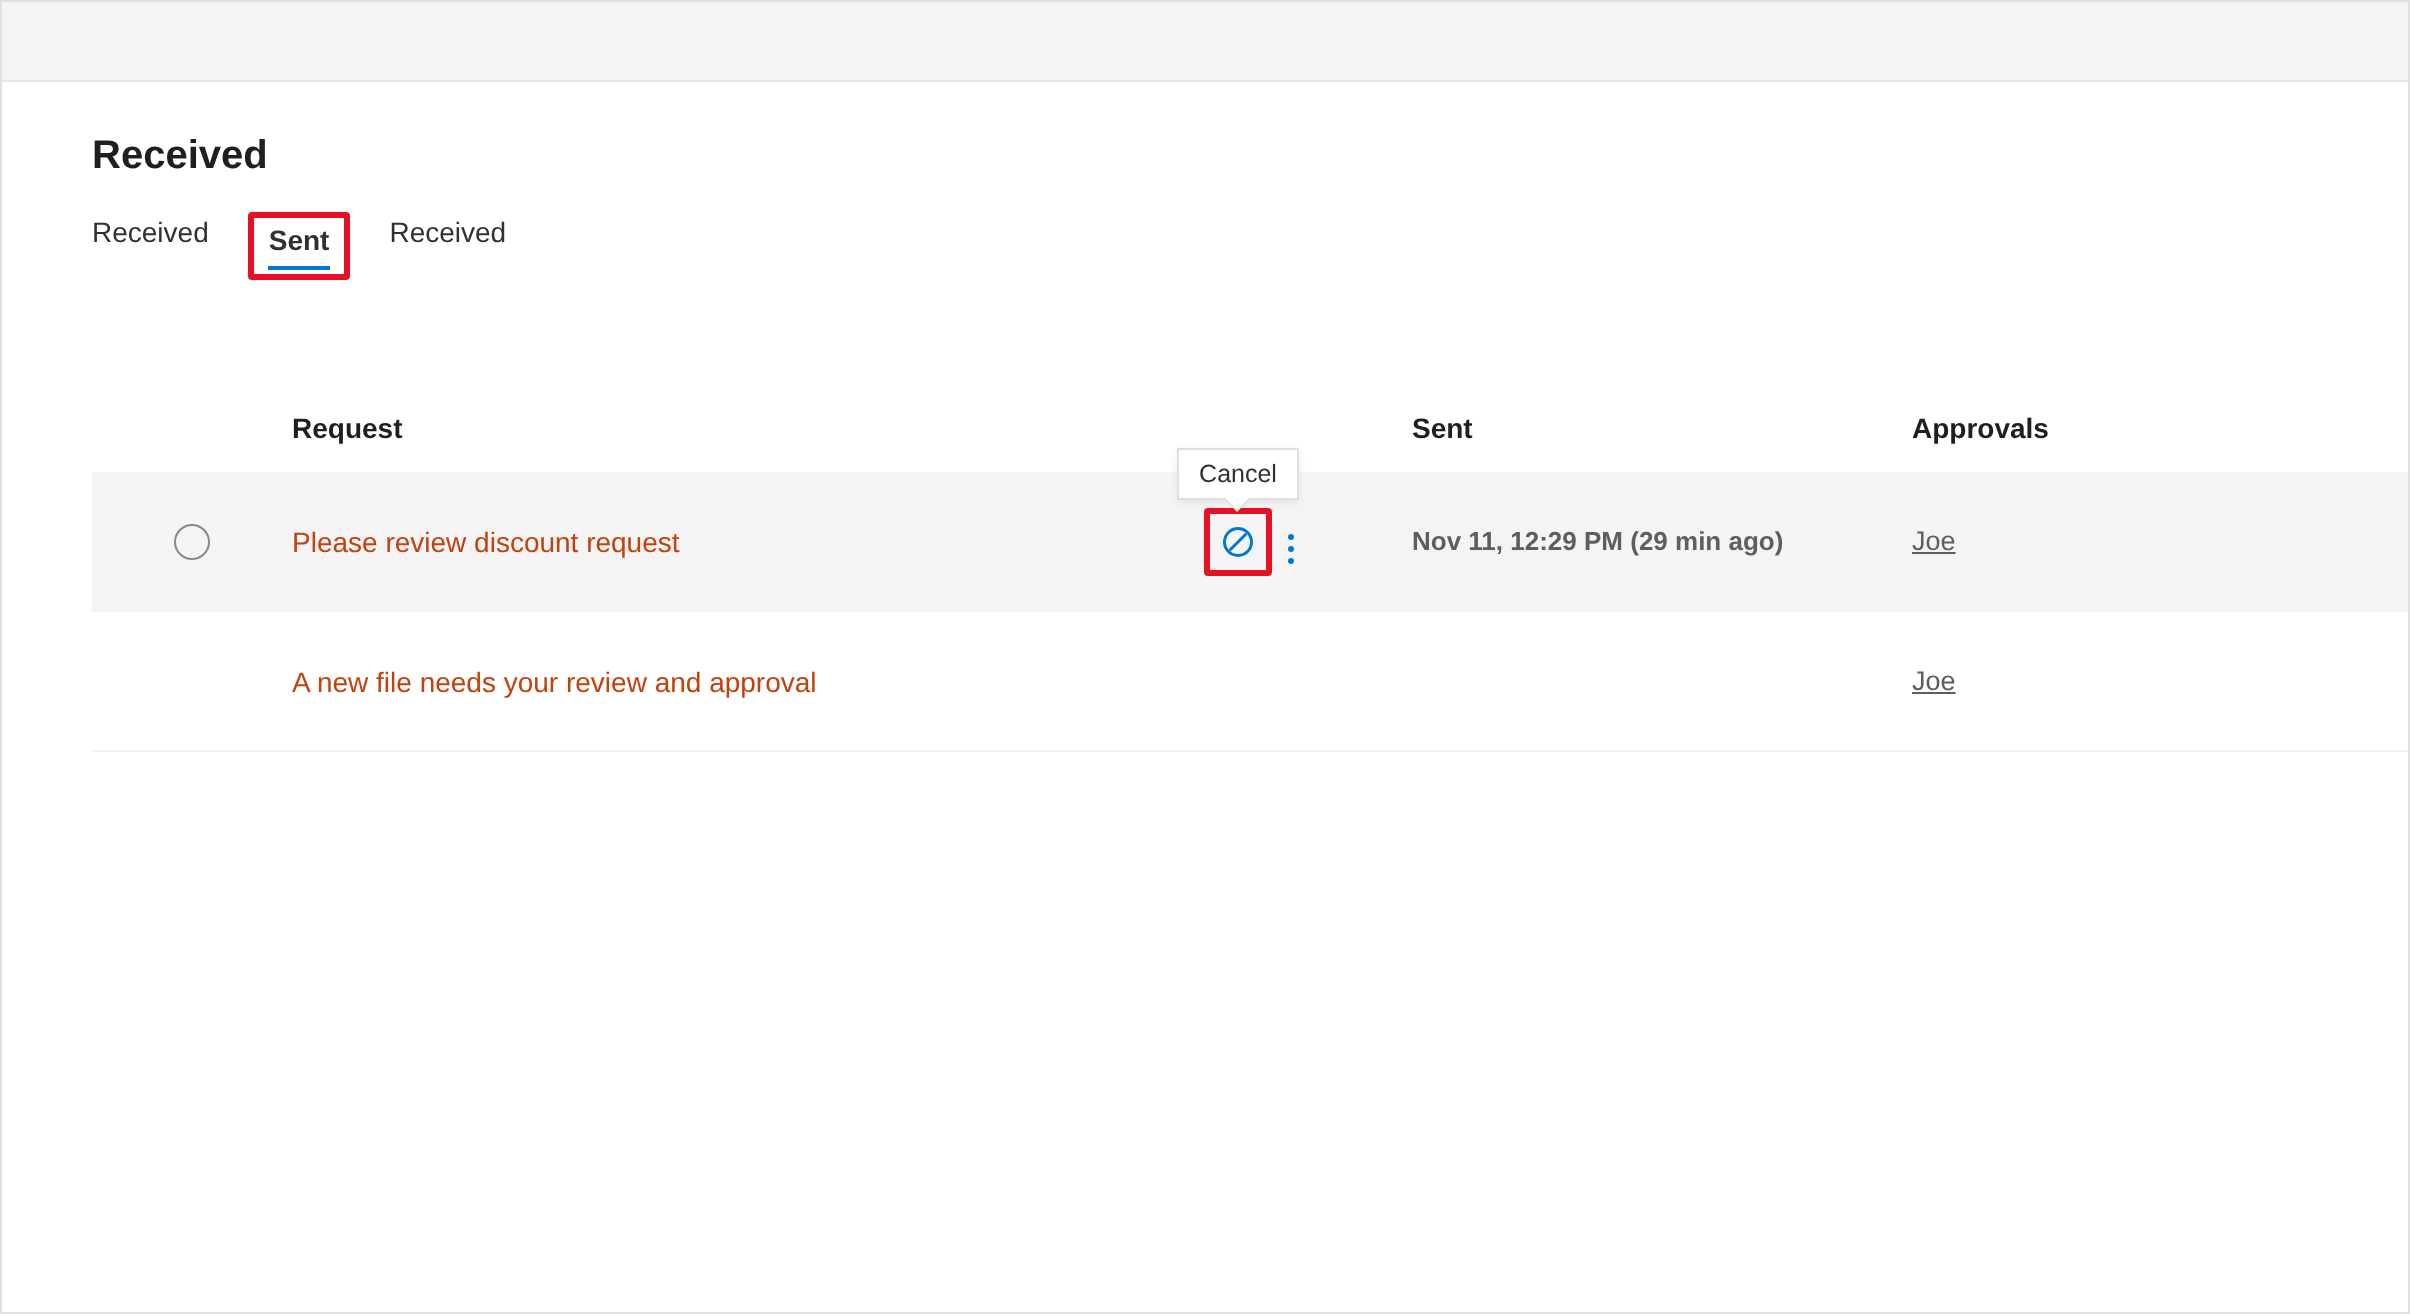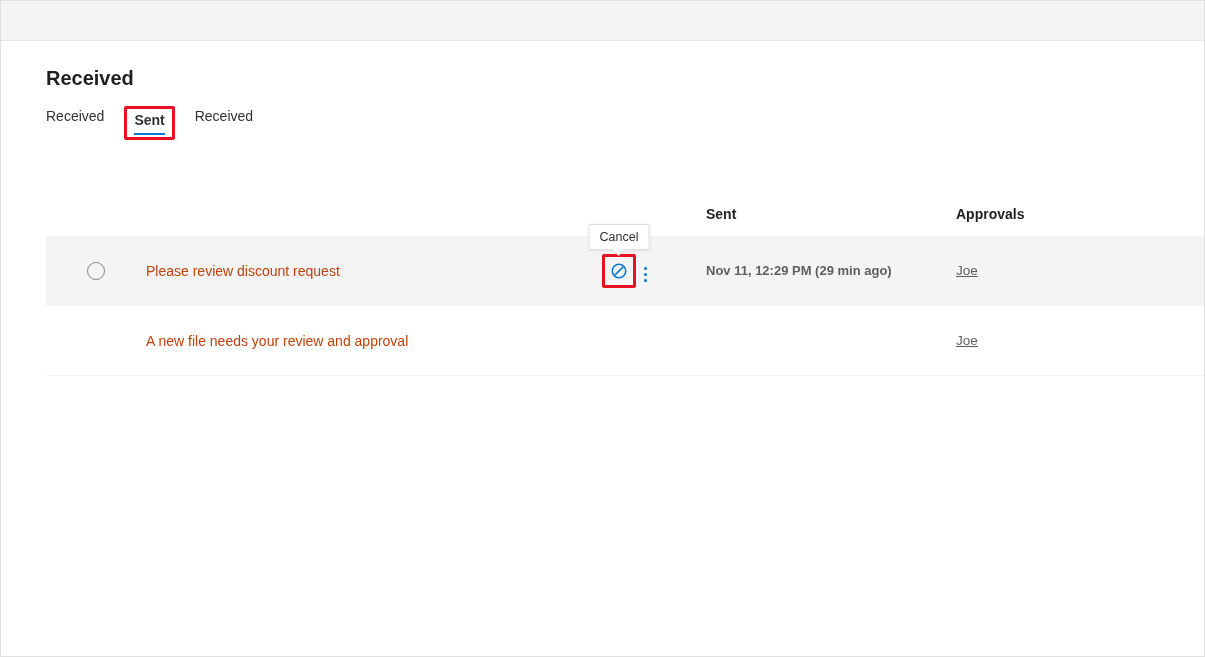--- a/index.html
+++ b/index.html
@@ -199,20 +199,21 @@
     <div class="tab-wrap">
       <div class="highlight-tab" style="top:-2px; left:-2px; right:-2px; bottom:-2px;"></div>
       <div class="tab active">Sent</div>
     </div>
     <div class="tab">Received</div>
   </div>
 
   <div class="table-area">
 
     <div class="header-row">
+      <div class="col-request">Request</div>
       <div class="col-sent">Sent</div>
       <div class="col-recip">Approvals</div>
     </div>
 
     <div class="data-row highlighted">
       <div class="cell-select">
         <div class="radio-circle"></div>
       </div>
       <div class="cell-request">Please review discount request</div>
       <div class="cell-actions">

